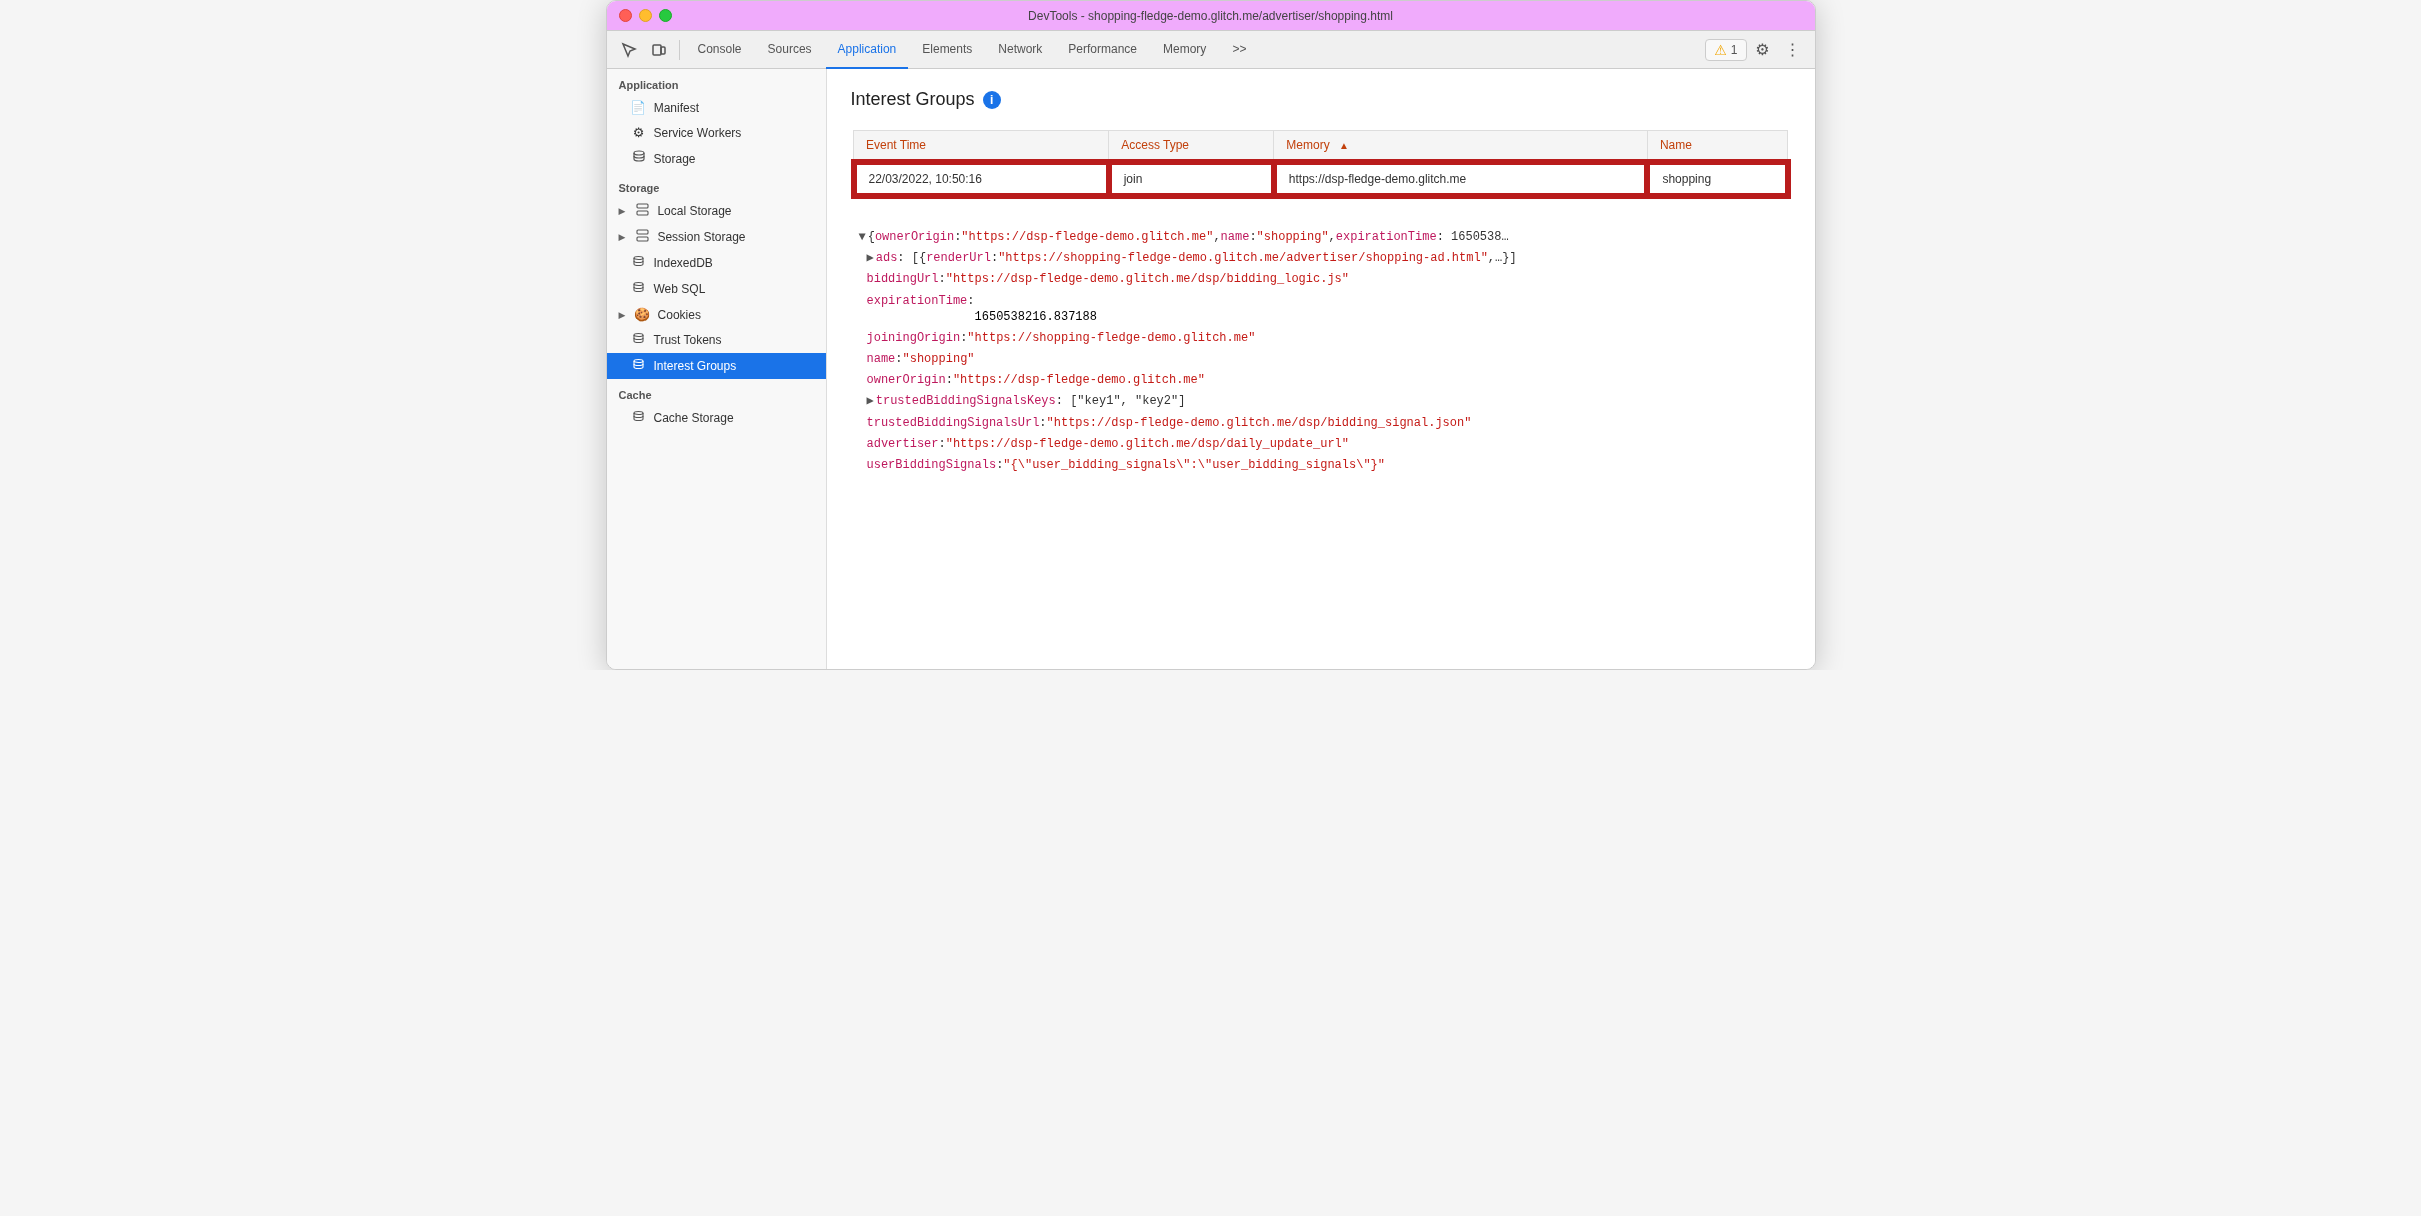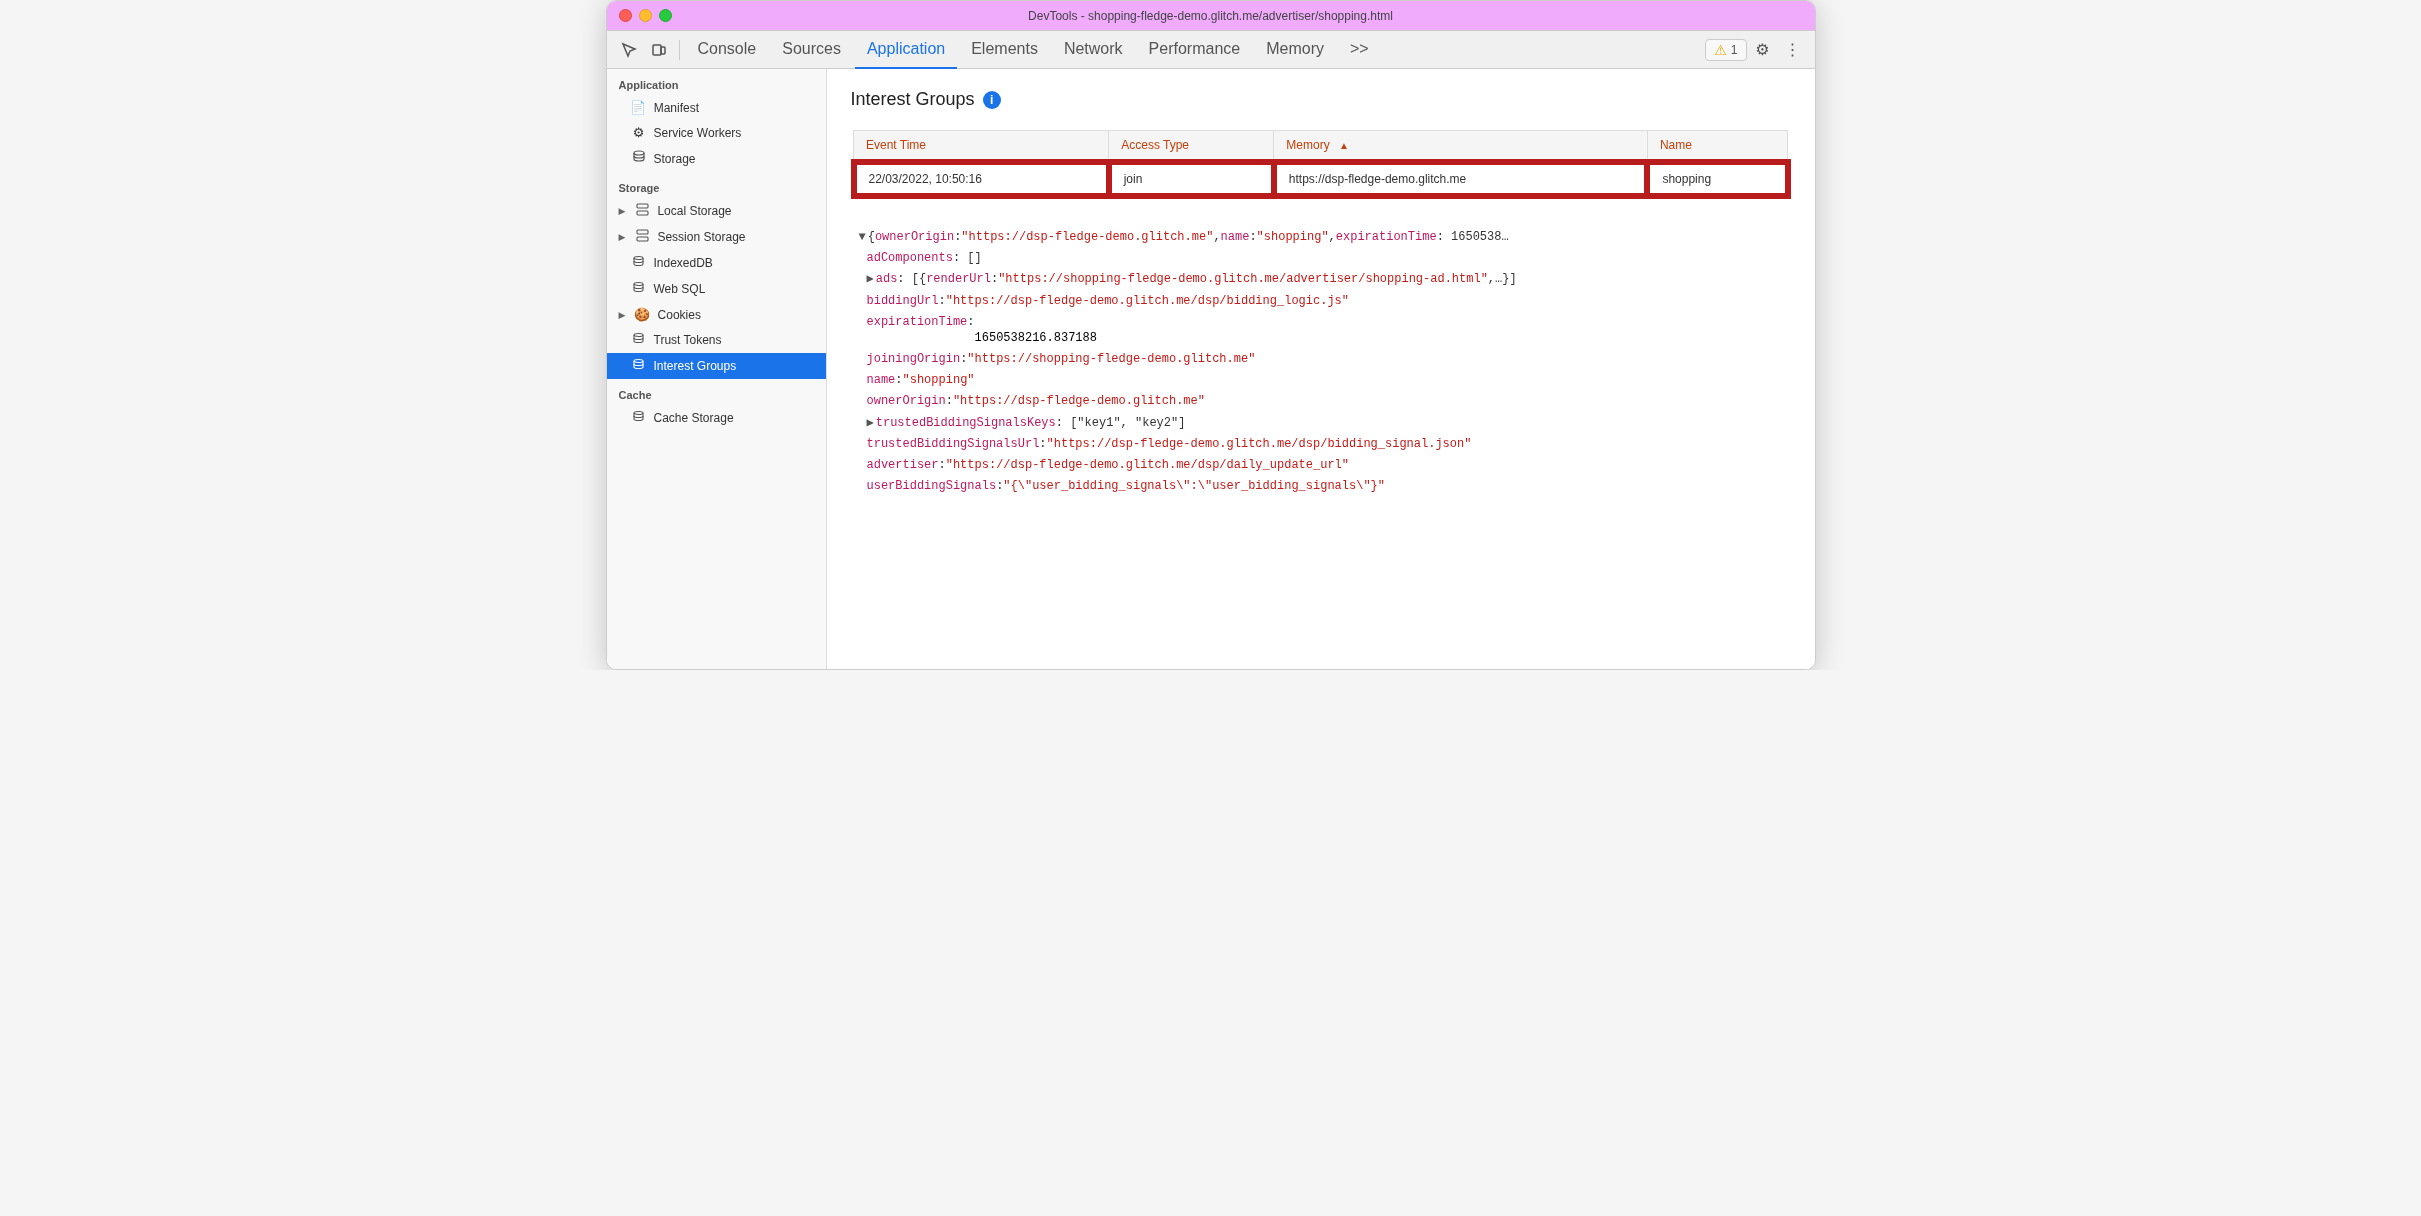--- a/index.html
+++ b/index.html
@@ -72,21 +72,21 @@
       background: transparent;
     }
     .toolbar-divider {
       width: 1px;
       height: 20px;
       background: #ccc;
       margin: 0 4px;
     }
     .tab {
       padding: 6px 12px;
-      font-size: 16px;
+      font-size: 12px;
       color: #555;
       cursor: pointer;
       border-bottom: 2px solid transparent;
       white-space: nowrap;
       height: 38px;
       display: flex;
       align-items: center;
     }
     .tab.active {
       color: #1a73e8;
@@ -442,24 +442,20 @@
           <span class="json-string">"https://dsp-fledge-demo.glitch.me"</span>
           <span class="json-plain">, </span>
           <span class="json-key">name</span>
           <span class="json-plain">: </span>
           <span class="json-string">"shopping"</span>
           <span class="json-plain">, </span>
           <span class="json-key">expirationTime</span>
           <span class="json-plain">: 1650538…</span>
         </div>
 
-        <div class="json-line indent-1">
-          <span class="json-key">adComponents</span>
-          <span class="json-plain">: []</span>
-        </div>
 
         <div class="json-line indent-1">
           <span class="json-expand">▶</span>
           <span class="json-key">ads</span>
           <span class="json-plain">: [{</span>
           <span class="json-key">renderUrl</span>
           <span class="json-plain">: </span>
           <span class="json-string">"https://shopping-fledge-demo.glitch.me/advertiser/shopping-ad.html"</span>
           <span class="json-plain">,…}]</span>
         </div>

